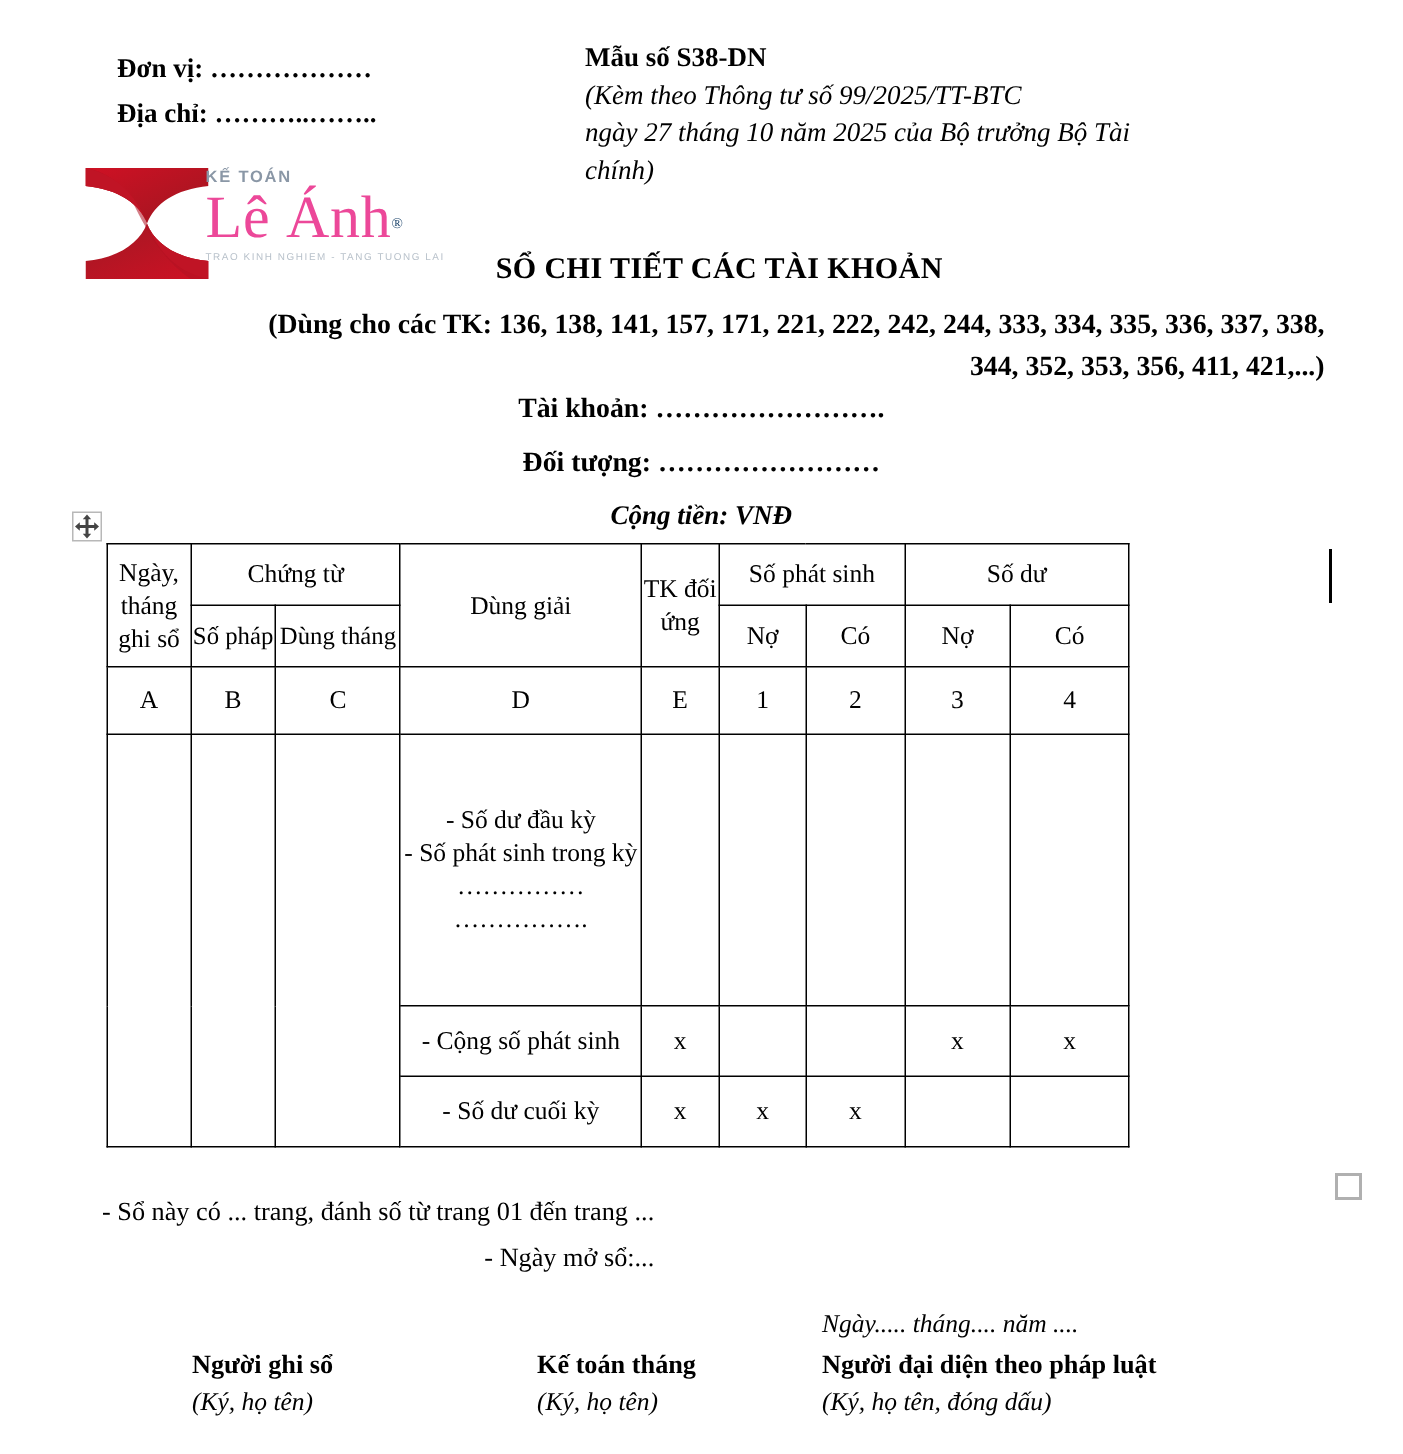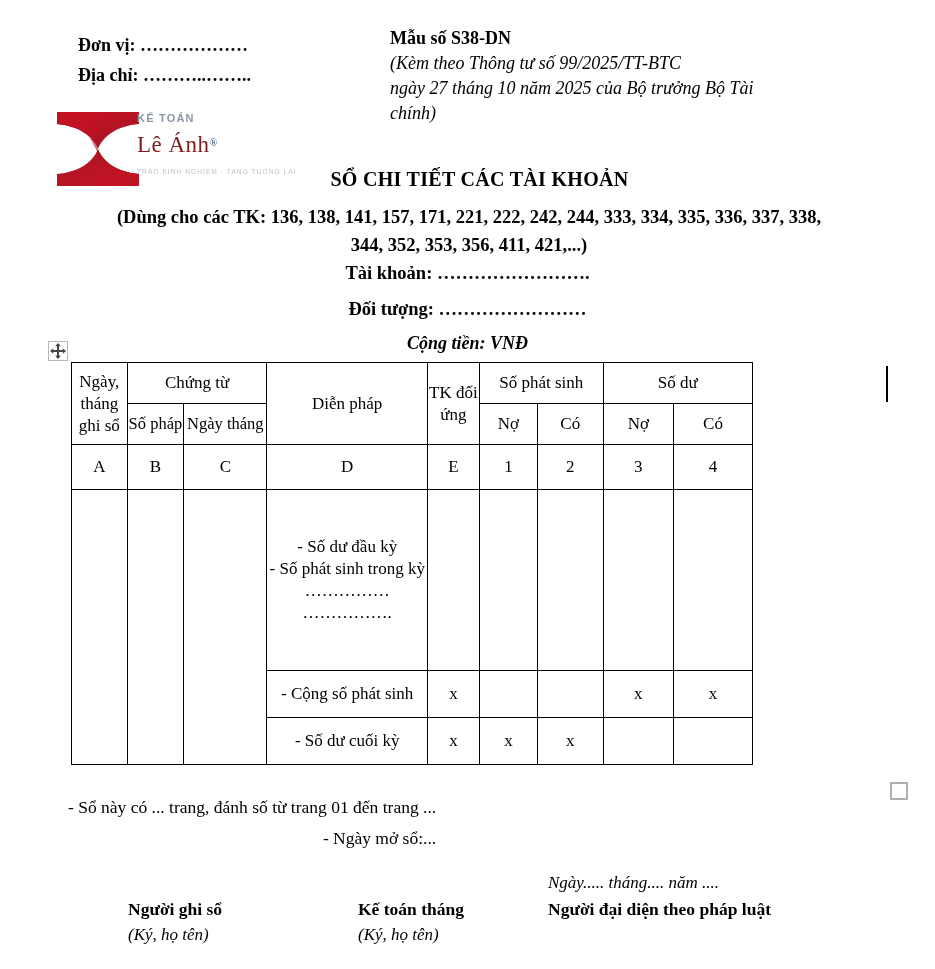--- a/index.html
+++ b/index.html
@@ -57,22 +57,22 @@
     font-family: "Liberation Sans", sans-serif;
     font-size: 11px;
     font-weight: bold;
     letter-spacing: 1.2px;
     color: #8a97a6;
     line-height: 14px;
     padding-top: 3px;
   }
   .logo-leanh {
     font-family: "Liberation Serif", serif;
-    font-size: 23px;
-    color: #7f1d1d;
+    font-size: 40px;
+    color: #ec4899;
     line-height: 40px;
     letter-spacing: 0.5px;
     position: relative;
     display: inline-block;
   }
   .logo-reg {
     font-size: 10px;
     vertical-align: super;
     color: #21486e;
   }
@@ -113,21 +113,21 @@
     text-align: center;
     font-size: 20px;
     font-weight: bold;
     letter-spacing: 0.3px;
   }
   .doc-sub {
     position: absolute;
     left: 55px;
     top: 203px;
     width: 828px;
-    text-align: center;
+    text-align: right;
     font-size: 18.5px;
     font-weight: bold;
     line-height: 28px;
   }
   .doc-field {
     position: absolute;
     left: 0;
     width: 935px;
     text-align: center;
     font-size: 18.5px;
@@ -345,29 +345,29 @@
         <col class="c-1">
         <col class="c-2">
         <col class="c-3">
         <col class="c-4">
     </colgroup>
     <tbody>
 
       <tr>
         <td rowspan="2" class="hd-ngay">Ngày, tháng ghi sổ</td>
         <td colspan="2" style="height:40px">Chứng từ</td>
-        <td rowspan="2">Diễn pháp</td>
+        <td rowspan="2">Dùng giải</td>
         <td rowspan="2" class="hd-ngay">TK đối ứng</td>
         <td colspan="2">Số phát sinh</td>
         <td colspan="2">Số dư</td>
       </tr>
 
       <tr>
         <td style="height:40px" class="hd-small">Số pháp</td>
-        <td class="hd-small">Ngày tháng</td>
+        <td class="hd-small">Dùng tháng</td>
         <td>Nợ</td>
         <td>Có</td>
         <td>Nợ</td>
         <td>Có</td>
       </tr>
 
       <tr>
         <td style="height:44px">A</td>
         <td>B</td>
         <td>C</td>
@@ -428,16 +428,17 @@
       <div class="role">Người ghi sổ</div>
       <div class="sub">(Ký, họ tên)</div>
     </div>
     <div class="sig-col" id="sig-2">
       <div class="role">Kế toán tháng</div>
       <div class="sub">(Ký, họ tên)</div>
     </div>
     <div class="sig-col" id="sig-3">
       <div class="sig-date">Ngày..... tháng.... năm ....</div>
       <div class="role">Người đại diện theo pháp luật</div>
+      <div class="sub">(Ký, họ tên, đóng dấu)</div>
     </div>
   </div>
 
 </div>
 
 </body></html>

